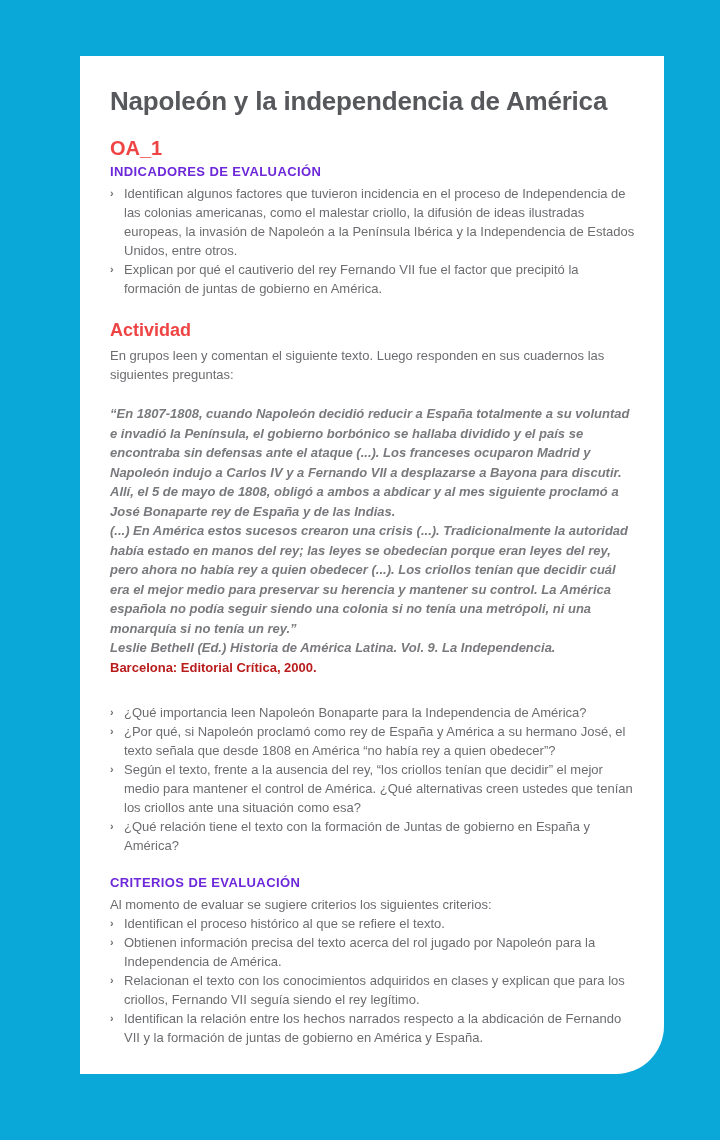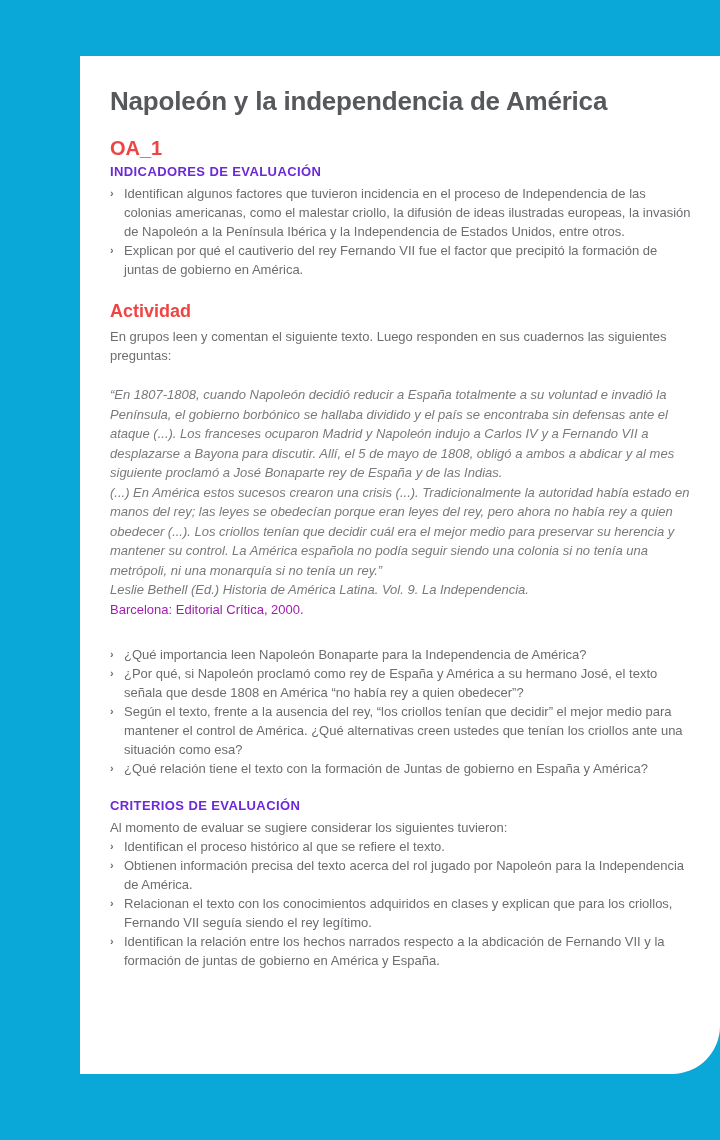--- a/index.html
+++ b/index.html
@@ -6,21 +6,21 @@
   html, body { width: 720px; height: 1140px; }
   body {
     background: #0aa7d9;
     font-family: "Liberation Sans", sans-serif;
     position: relative;
     overflow: hidden;
   }
   .sheet {
     position: absolute;
     left: 80px; top: 56px;
-    width: 640px; height: 1018px;
+    width: 584px; height: 1018px;
     background: #ffffff;
     border-bottom-right-radius: 48px;
     padding: 30px 28px 0 30px;
     overflow: hidden;
   }
   .doc-title {
     font-size: 26px;
     font-weight: bold;
     color: #57585b;
     letter-spacing: -0.2px;
@@ -56,24 +56,25 @@
     font-size: 11px;
     line-height: 19px;
     font-weight: bold;
     color: #6c6d70;
   }
   ul.chevron-list .li-text { flex: 1; }
   .quote-block {
     font-style: italic;
     color: #797a7d;
     line-height: 19.5px;
+    font-weight: bold;
   }
   .quote-source-regular {
     font-style: normal;
-    color: #a21caf;
+    color: #b91c1c;
   }
 </style>
 </head>
 <body style="background: rgb(10, 167, 217);">
 
 <div class="sheet">
 
   <h1 class="doc-title">Napoleón y la independencia de América</h1>
 
   <h2 class="h-cyan h-oa">OA_1</h2>
@@ -113,21 +114,21 @@
       <span class="bullet">›</span>
       <span class="li-text">Según el texto, frente a la ausencia del rey, “los criollos tenían que decidir” el mejor medio para mantener el control de América. ¿Qué alternativas creen ustedes que tenían los criollos ante una situación como esa?</span>
     </li>
     <li>
       <span class="bullet">›</span>
       <span class="li-text">¿Qué relación tiene el texto con la formación de Juntas de gobierno en España y América?</span>
     </li>
   </ul>
 
   <h3 class="h-section" style="margin-top:16px;">CRITERIOS DE EVALUACIÓN</h3>
-  <p class="body-text">Al momento de evaluar se sugiere considerar los siguientes tuvieron:</p>
+  <p class="body-text">Al momento de evaluar se sugiere criterios los siguientes criterios:</p>
   <ul class="chevron-list body-text">
     <li>
       <span class="bullet">›</span>
       <span class="li-text">Identifican el proceso histórico al que se refiere el texto.</span>
     </li>
     <li>
       <span class="bullet">›</span>
       <span class="li-text">Obtienen información precisa del texto acerca del rol jugado por Napoleón para la Independencia de América.</span>
     </li>
     <li>

